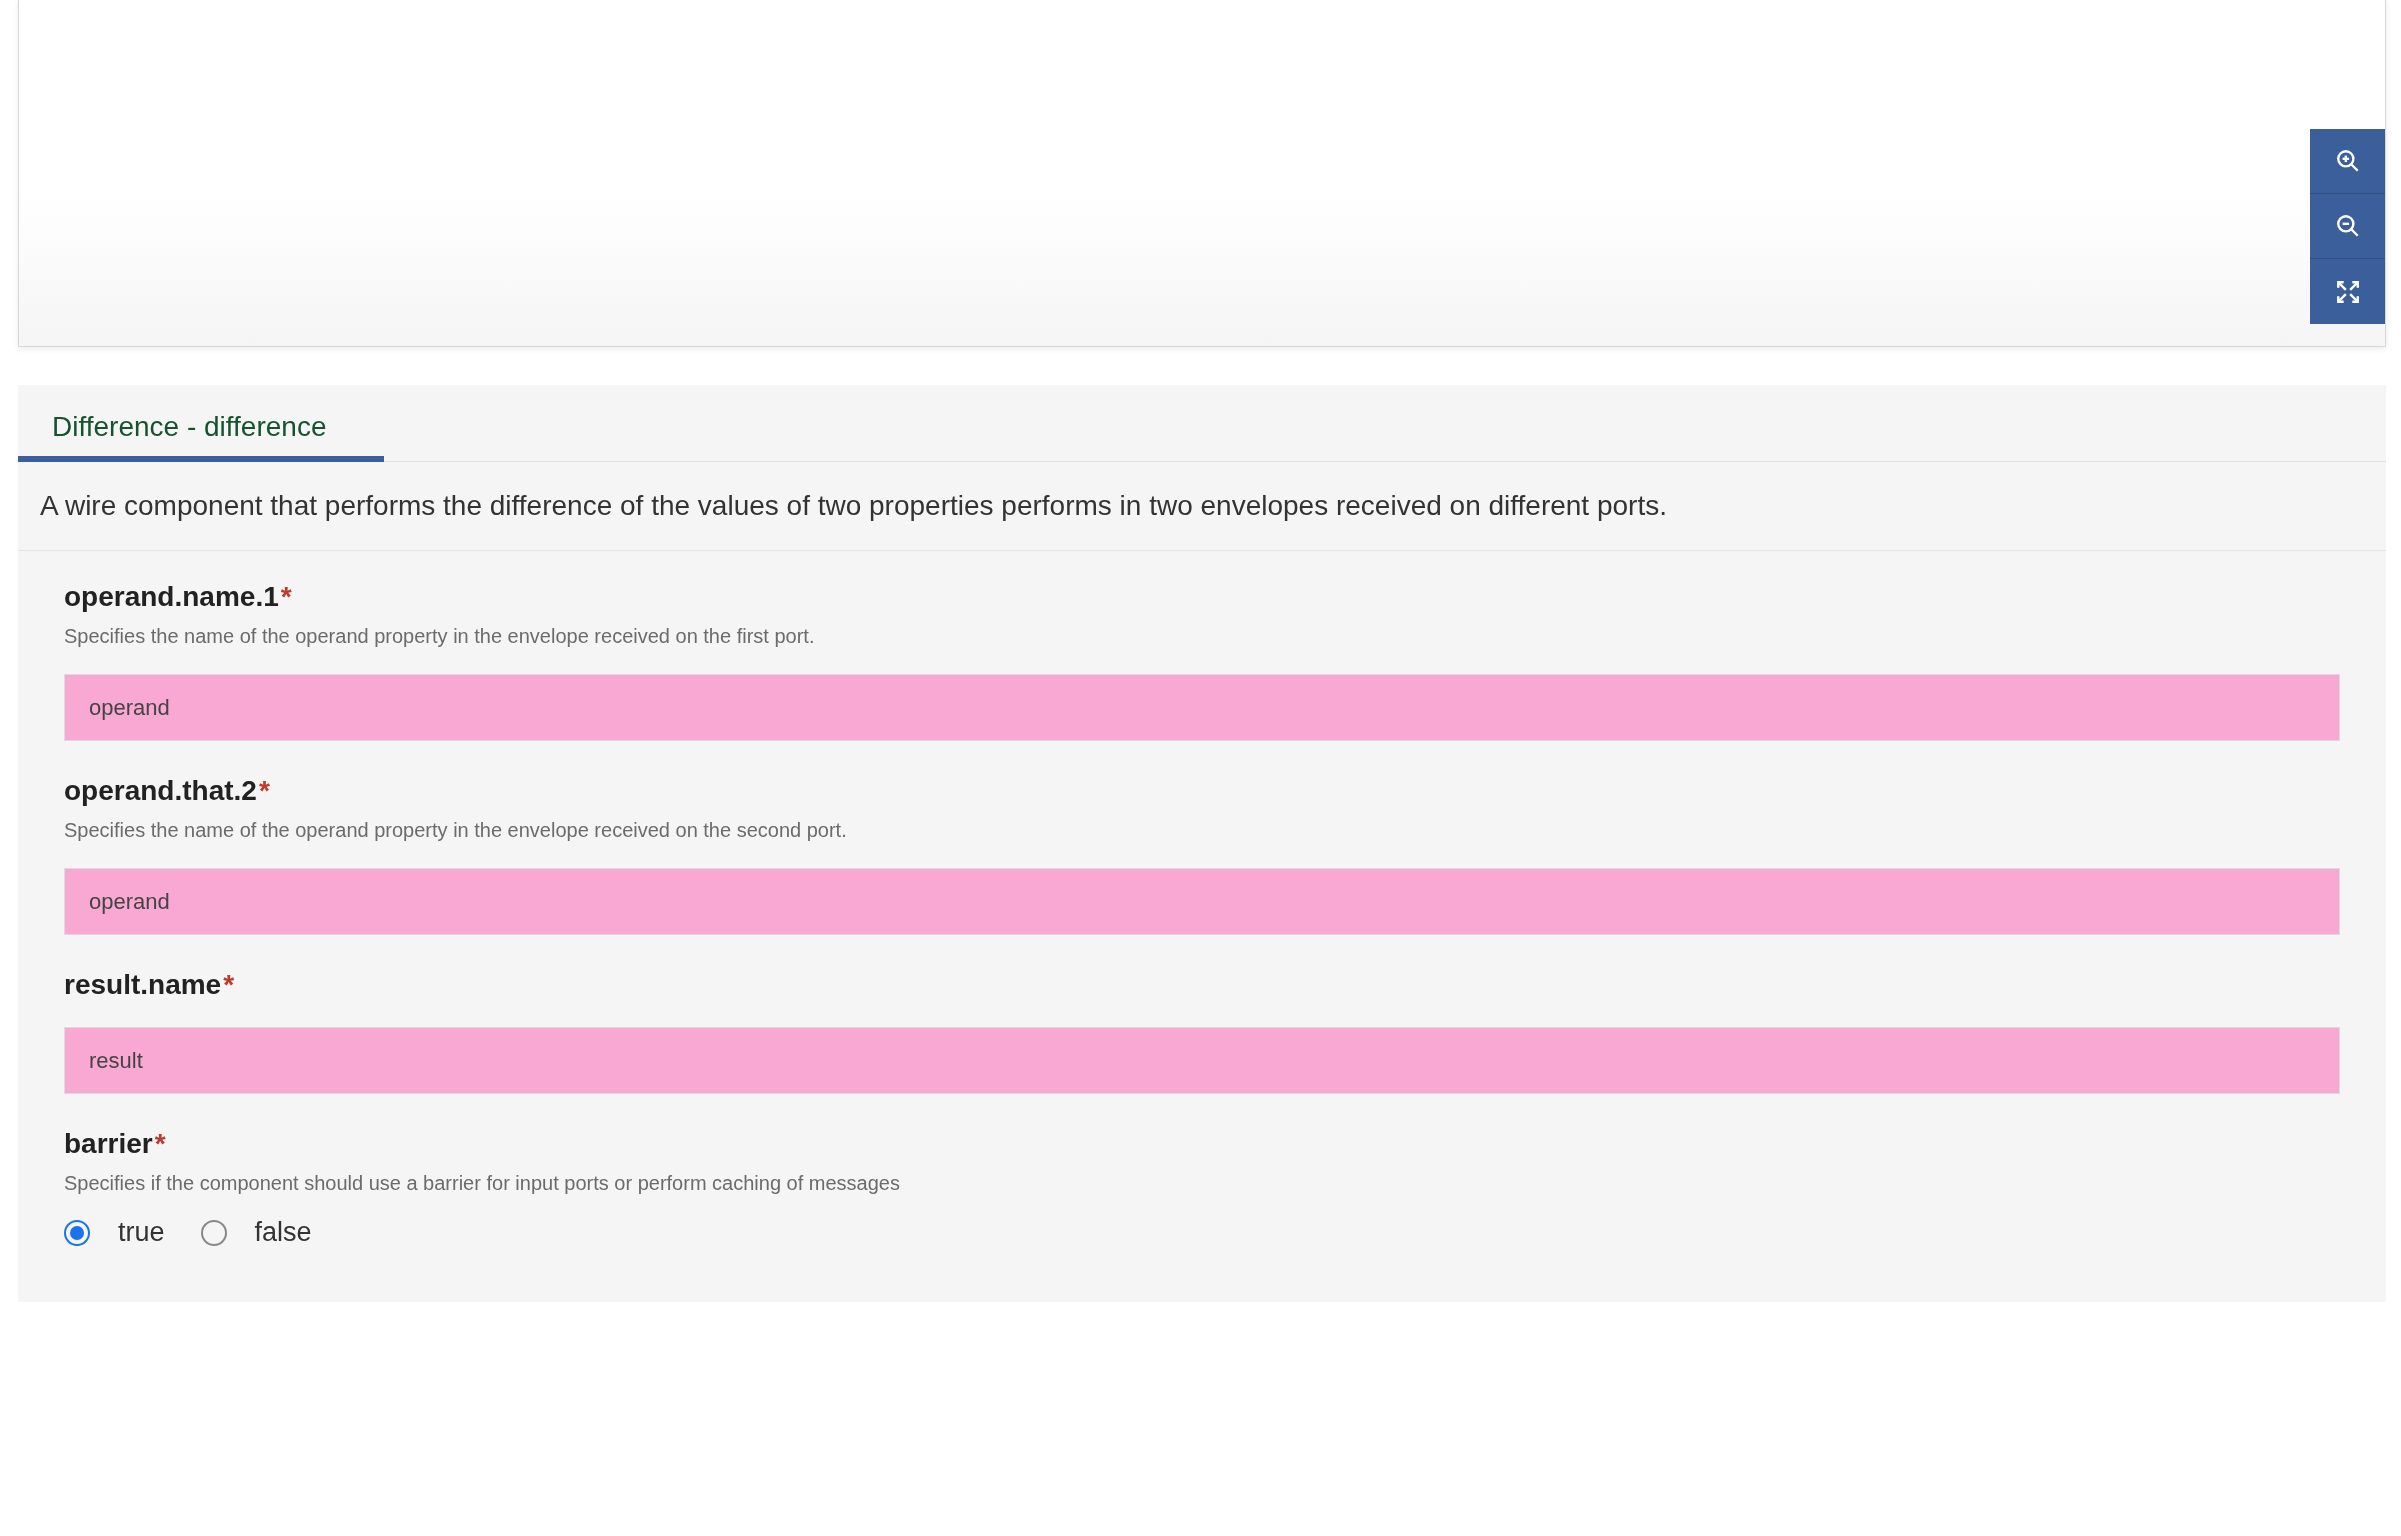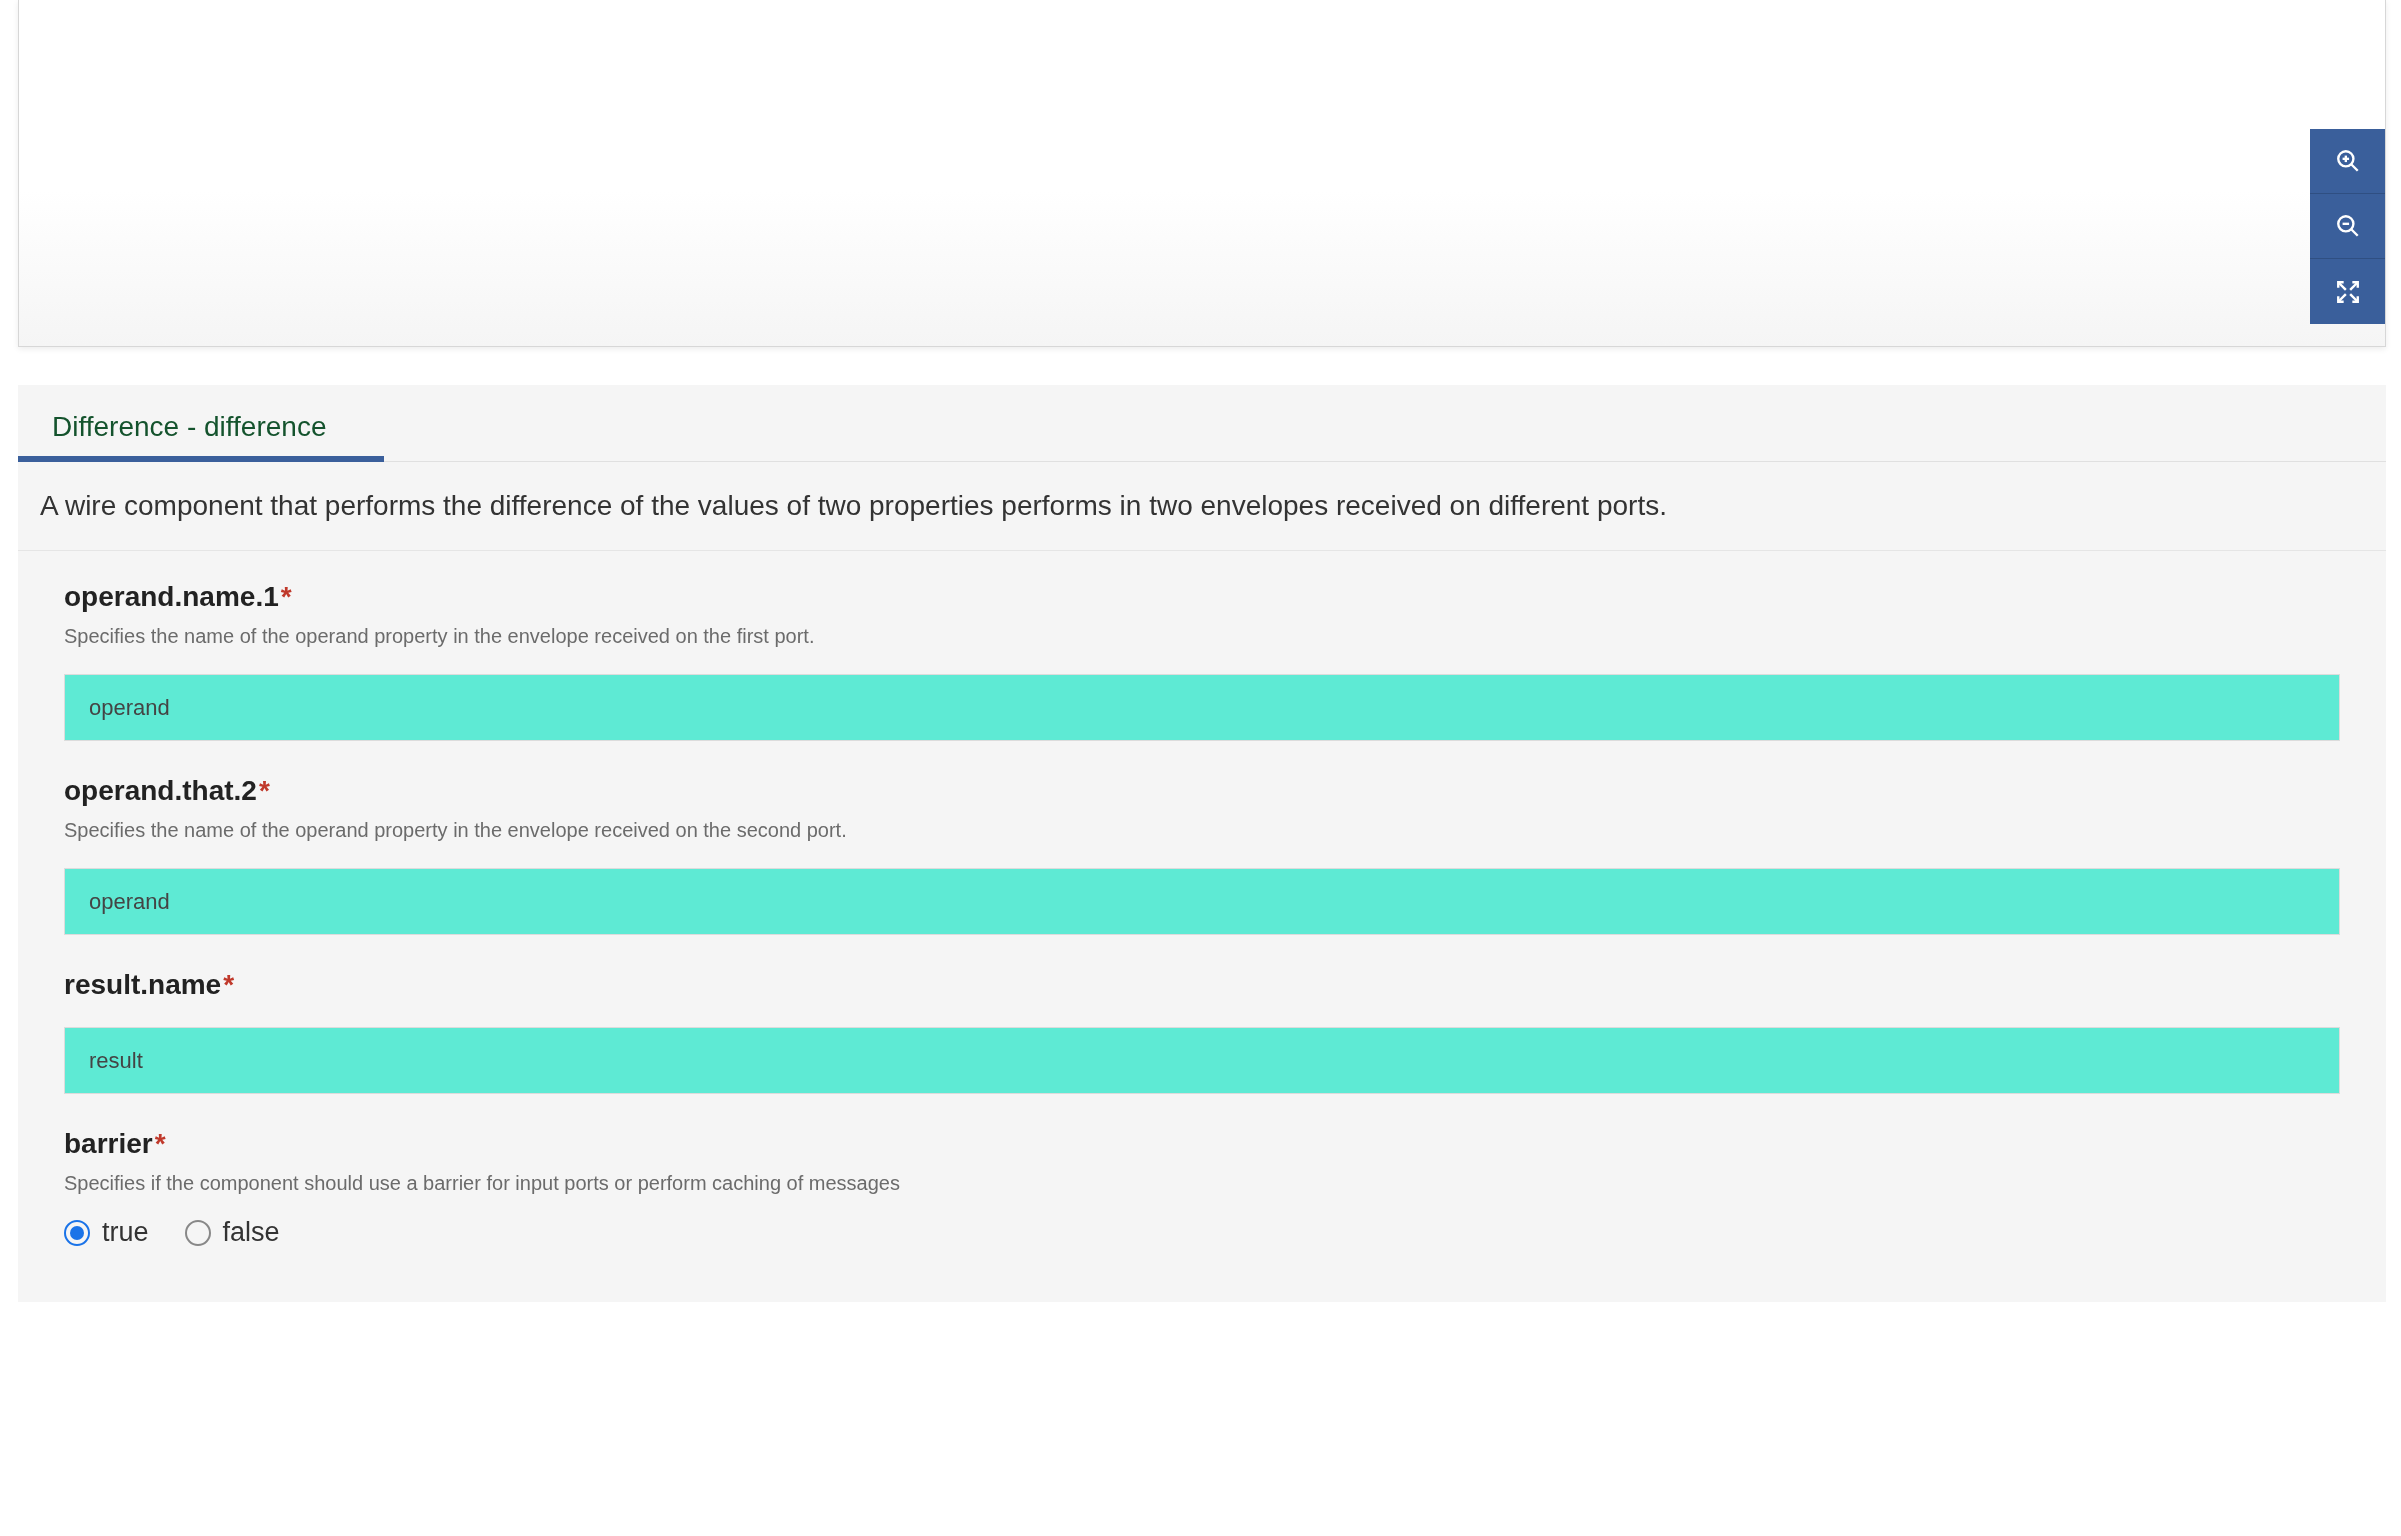--- a/index.html
+++ b/index.html
@@ -144,37 +144,37 @@
   .field-help {
     font-size: 20px;
     color: #6b6b6b;
     margin-top: 12px;
   }
   .text-input {
     display: block;
     width: 100%;
     margin-top: 26px;
     height: 67px;
-    background: #5eead4;
+    background: #f9a8d4;
     border: 1px solid #dcdcdc;
     padding: 0 24px;
     font-size: 22px;
     color: #444;
     font-family: inherit;
   }
   .radio-row {
     display: flex;
     gap: 36px;
     margin-top: 22px;
     padding-bottom: 50px;
   }
   .radio-item {
     display: flex;
     align-items: center;
-    gap: 12px;
+    gap: 28px;
     font-size: 27px;
     color: #333;
     cursor: pointer;
   }
   .radio-circ {
     width: 26px;
     height: 26px;
     border: 2px solid #888;
     border-radius: 50%;
     display: inline-flex;

